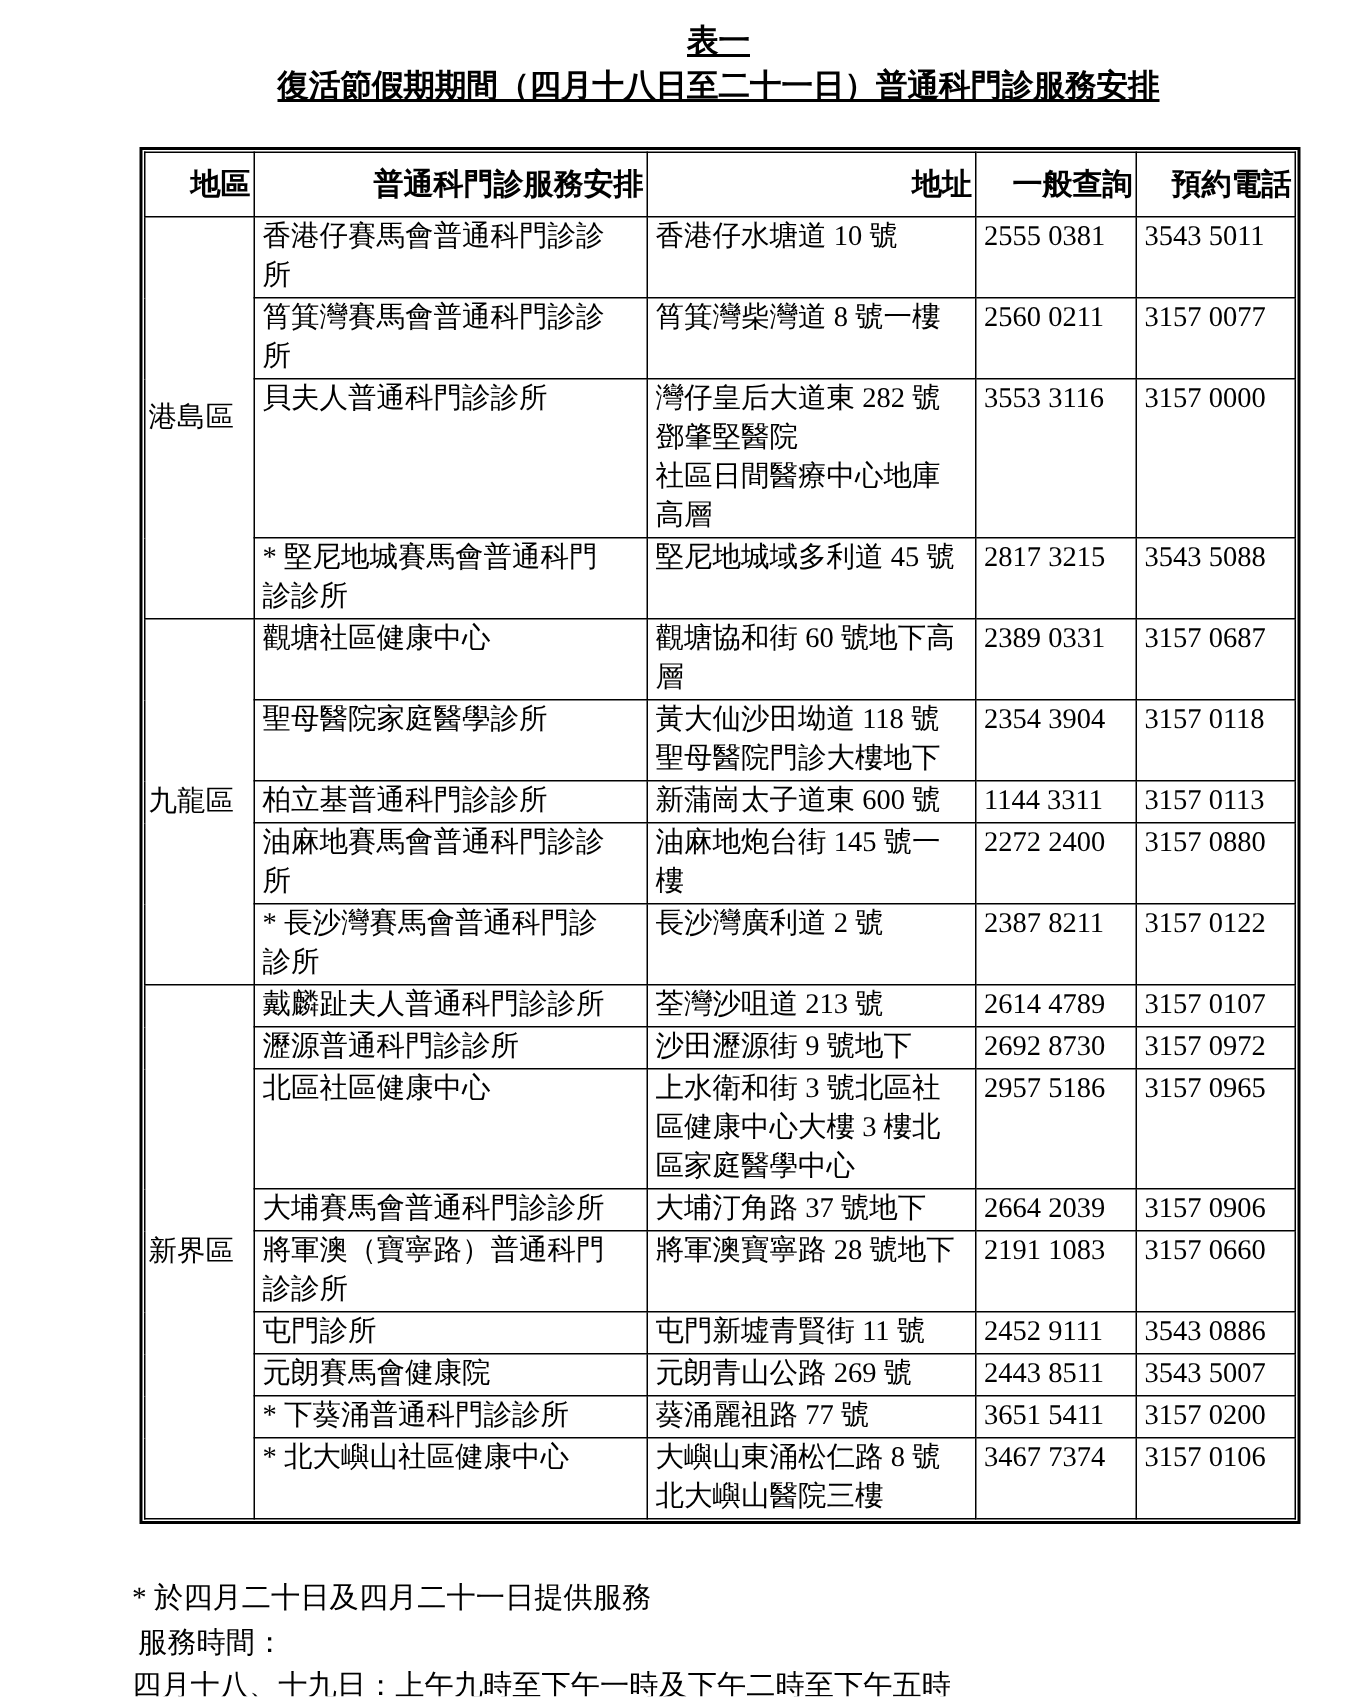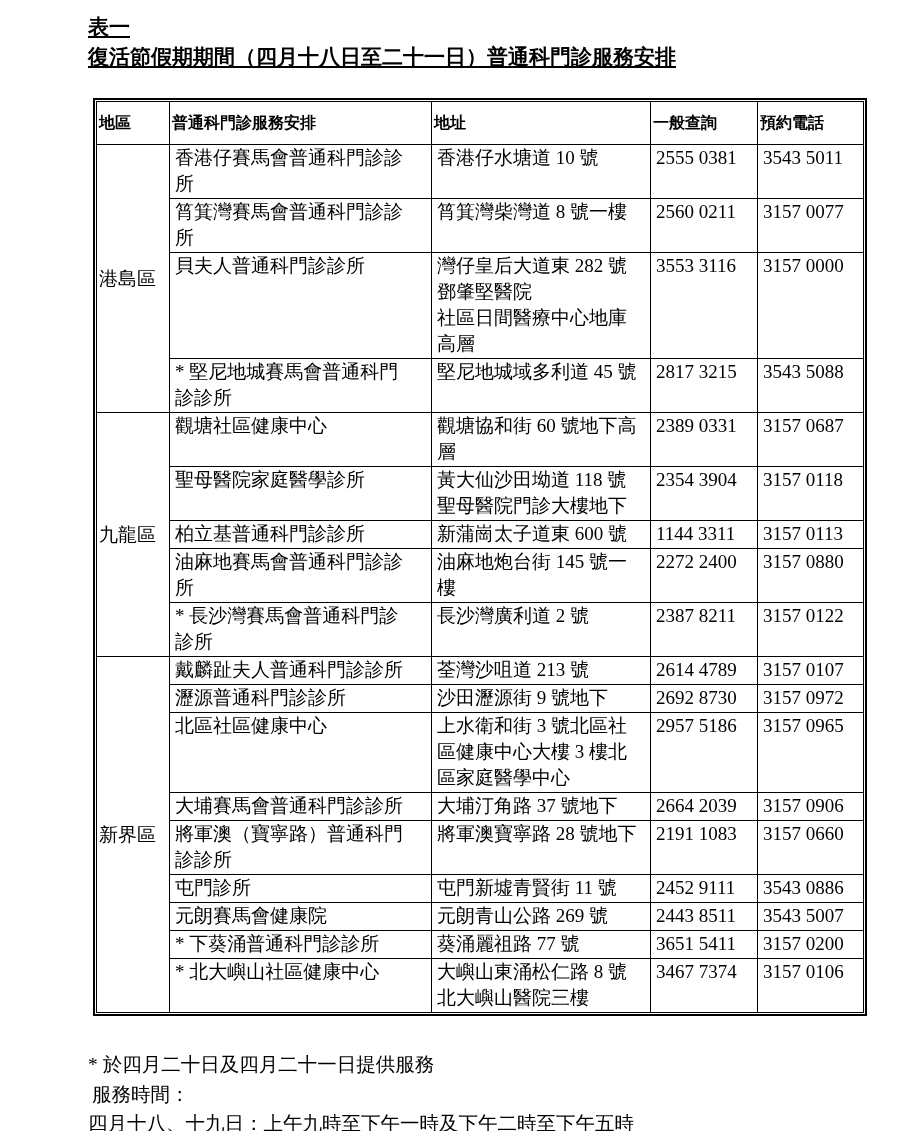--- a/index.html
+++ b/index.html
@@ -10,21 +10,21 @@
     font-family: "Liberation Serif", "DejaVu Serif", serif;
   }
   .page {
     width: 906px;
     height: 1131px;
     box-sizing: border-box;
     padding: 12px 36px 0 88px;
     overflow: hidden;
     background: #ffffff;
   }
-  .title-block { margin-bottom: 26px; }
+  .title-block { margin-bottom: 26px; text-align: center; }
   .title-line {
     font-weight: bold;
     font-size: 21px;
     line-height: 30px;
     text-decoration: underline;
   }
   .table-wrap {
     display: inline-block;
     border: 2px solid #000;
     padding: 1px;
@@ -35,22 +35,22 @@
     border-collapse: collapse;
     table-layout: fixed;
     width: 767px;
   }
   table.clinics th, table.clinics td {
     border: 1px solid #000;
     box-sizing: border-box;
   }
   table.clinics th {
     font-weight: bold;
-    font-size: 16px;
-    text-align: left;
+    font-size: 20px;
+    text-align: right;
     padding: 8px 2px;
     line-height: 26px;
   }
   table.clinics td {
     font-size: 19px;
     line-height: 26px;
     vertical-align: top;
     padding: 0 4px 1px 5px;
     white-space: pre-line;
   }

